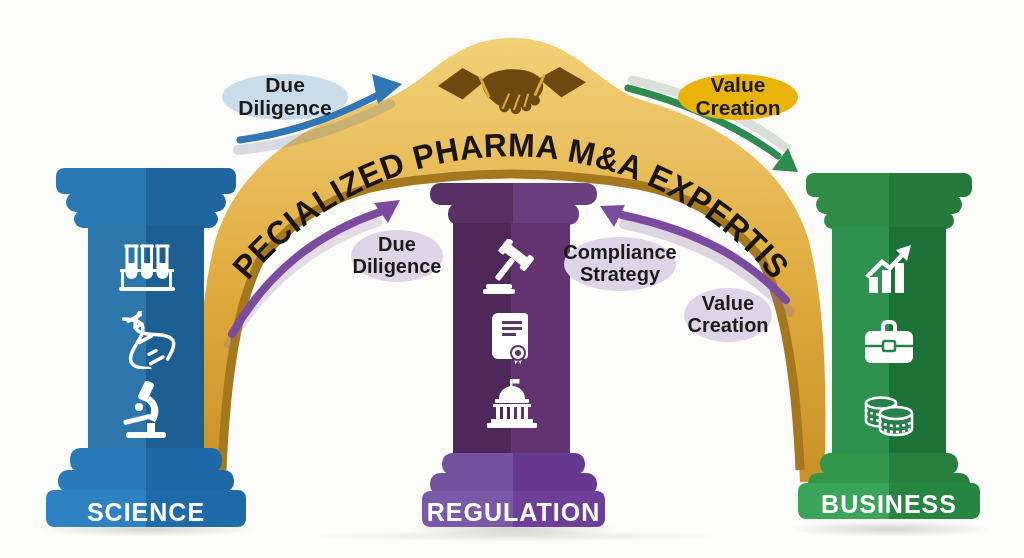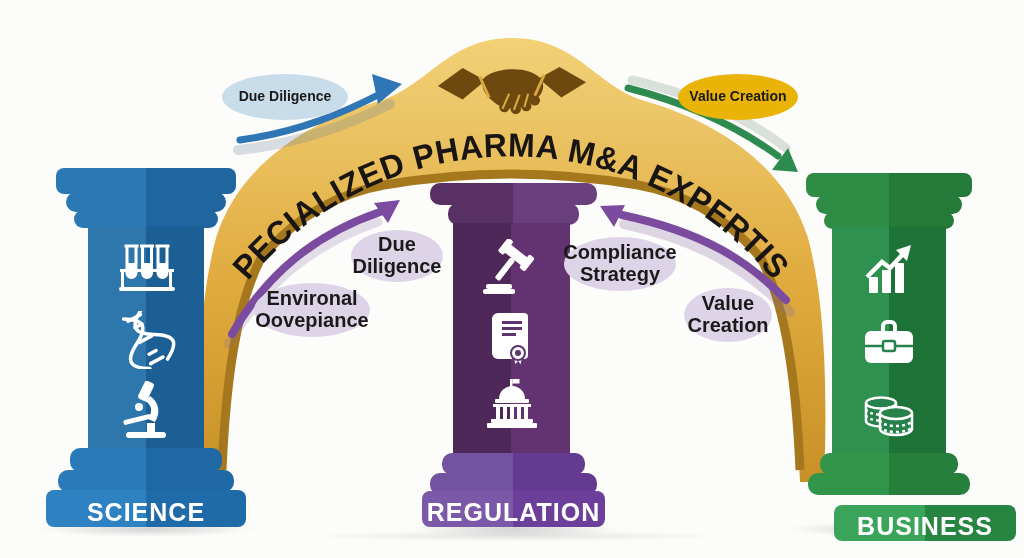--- a/index.html
+++ b/index.html
@@ -29,21 +29,21 @@
   .g-cap  {background:linear-gradient(90deg,#2f8c45 50%,#237a39 50%);}
   .g-shaft{background:linear-gradient(90deg,#2e9150 50%,#1d7238 50%);}
   .g-step {background:linear-gradient(90deg,#31964a 50%,#26803c 50%);}
   .g-band {background:linear-gradient(90deg,#3ba45b 50%,#268540 50%);}
   
   .bubble{position:absolute;border-radius:50%;display:flex;flex-direction:column;align-items:center;
           justify-content:center;font-weight:700;color:#1a1a1a;text-align:center;line-height:1.08;}
   .bub-blue {background:#c9dcea;}
   .bub-green{background:#eab308;}
   .bub-lav  {background:#ded4e8;}
-  .f17{font-size:14px;} .f16{font-size:20px;}
+  .f17{font-size:21px;} .f16{font-size:20px;}
   
   .pshadow{position:absolute;height:16px;border-radius:50%;
            background:radial-gradient(ellipse at center, rgba(0,0,0,0.16) 0%, rgba(0,0,0,0) 70%);}
 </style>
 </head>
 <body>
 
 <div class="stage">
 
   <div class="pshadow" style="left:36px;top:521px;width:222px;"></div>
@@ -253,39 +253,35 @@
           <ellipse cx="24" cy="20" rx="15" ry="5.5"></ellipse>
           <path d="M23,30 v16 a16,6 0 0 0 32,0 V30"></path>
           <path d="M23,37 a16,6 0 0 0 32,0" fill="none" stroke-dasharray="3,3"></path>
           <path d="M23,43 a16,6 0 0 0 32,0" fill="none" stroke-dasharray="3,3"></path>
           <ellipse cx="39" cy="30" rx="16" ry="6"></ellipse>
         </g>
       </svg>
     </div>
     <div class="cap g-step" style="left:22px;top:280px;width:138px;height:22px;"></div>
     <div class="cap g-step" style="left:10px;top:300px;width:162px;height:22px;"></div>
-    <div class="band g-band" style="left:0;top:332px;width:182px;height:36px;margin-left:36px;">
+    <div class="band g-band" style="left:0;top:310px;width:182px;height:36px;">
       <span>BUSINESS</span>
     </div>
   </div>
 
   <div class="bubble bub-blue f17" style="left:222px;top:74px;width:126px;height:46px;">
     <span>Due Diligence</span>
   </div>
   <div class="bubble bub-green f17" style="left:678px;top:74px;width:120px;height:46px;">
     <span>Value Creation</span>
   </div>
   <div class="bubble bub-lav f16" style="left:351px;top:230px;width:92px;height:52px;">
     <span>Due</span>
     <span>Diligence</span>
   </div>
-  <div class="bubble bub-lav f16" style="left:254px;top:283px;width:116px;height:54px;">
-    <span>Environal</span>
-    <span>Oovepiance</span>
-  </div>
   <div class="bubble bub-lav f16" style="left:564px;top:237px;width:112px;height:54px;">
     <span>Compliance</span>
     <span>Strategy</span>
   </div>
   <div class="bubble bub-lav f16" style="left:684px;top:288px;width:88px;height:54px;">
     <span>Value</span>
     <span>Creation</span>
   </div>
 
   <div class="pshadow" style="left:300px;top:530px;width:430px;height:12px;opacity:.6;"></div>

